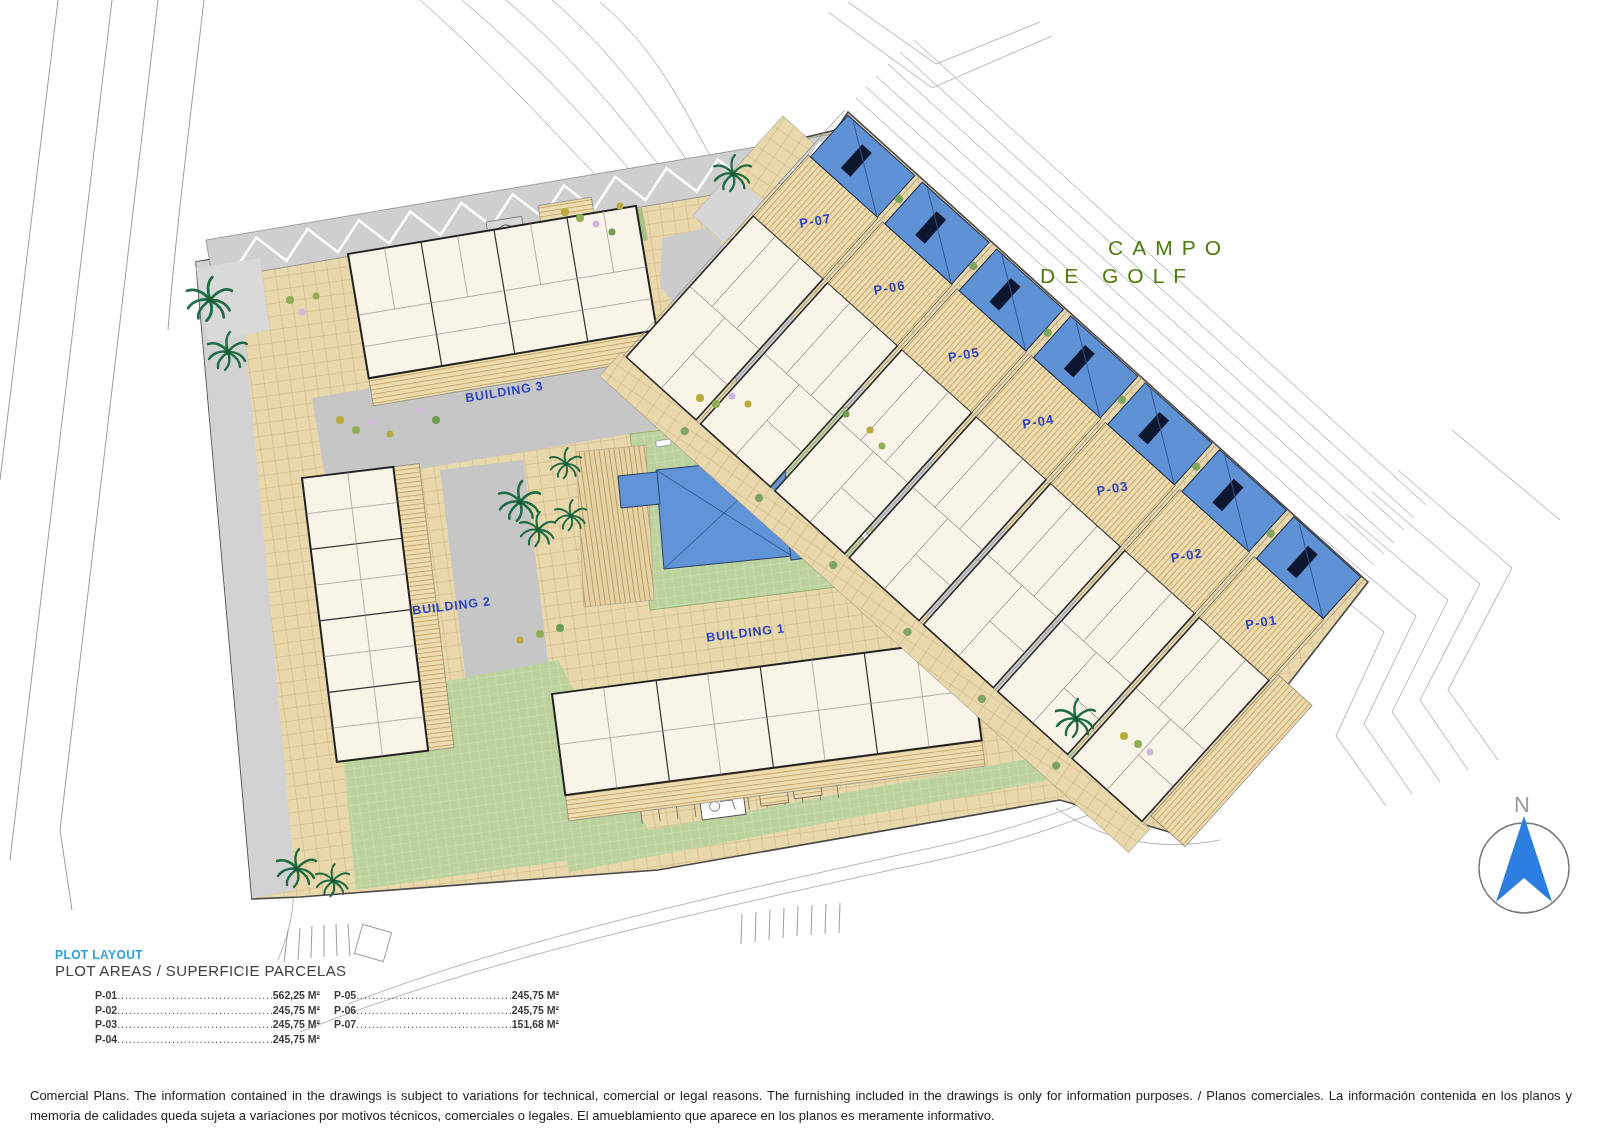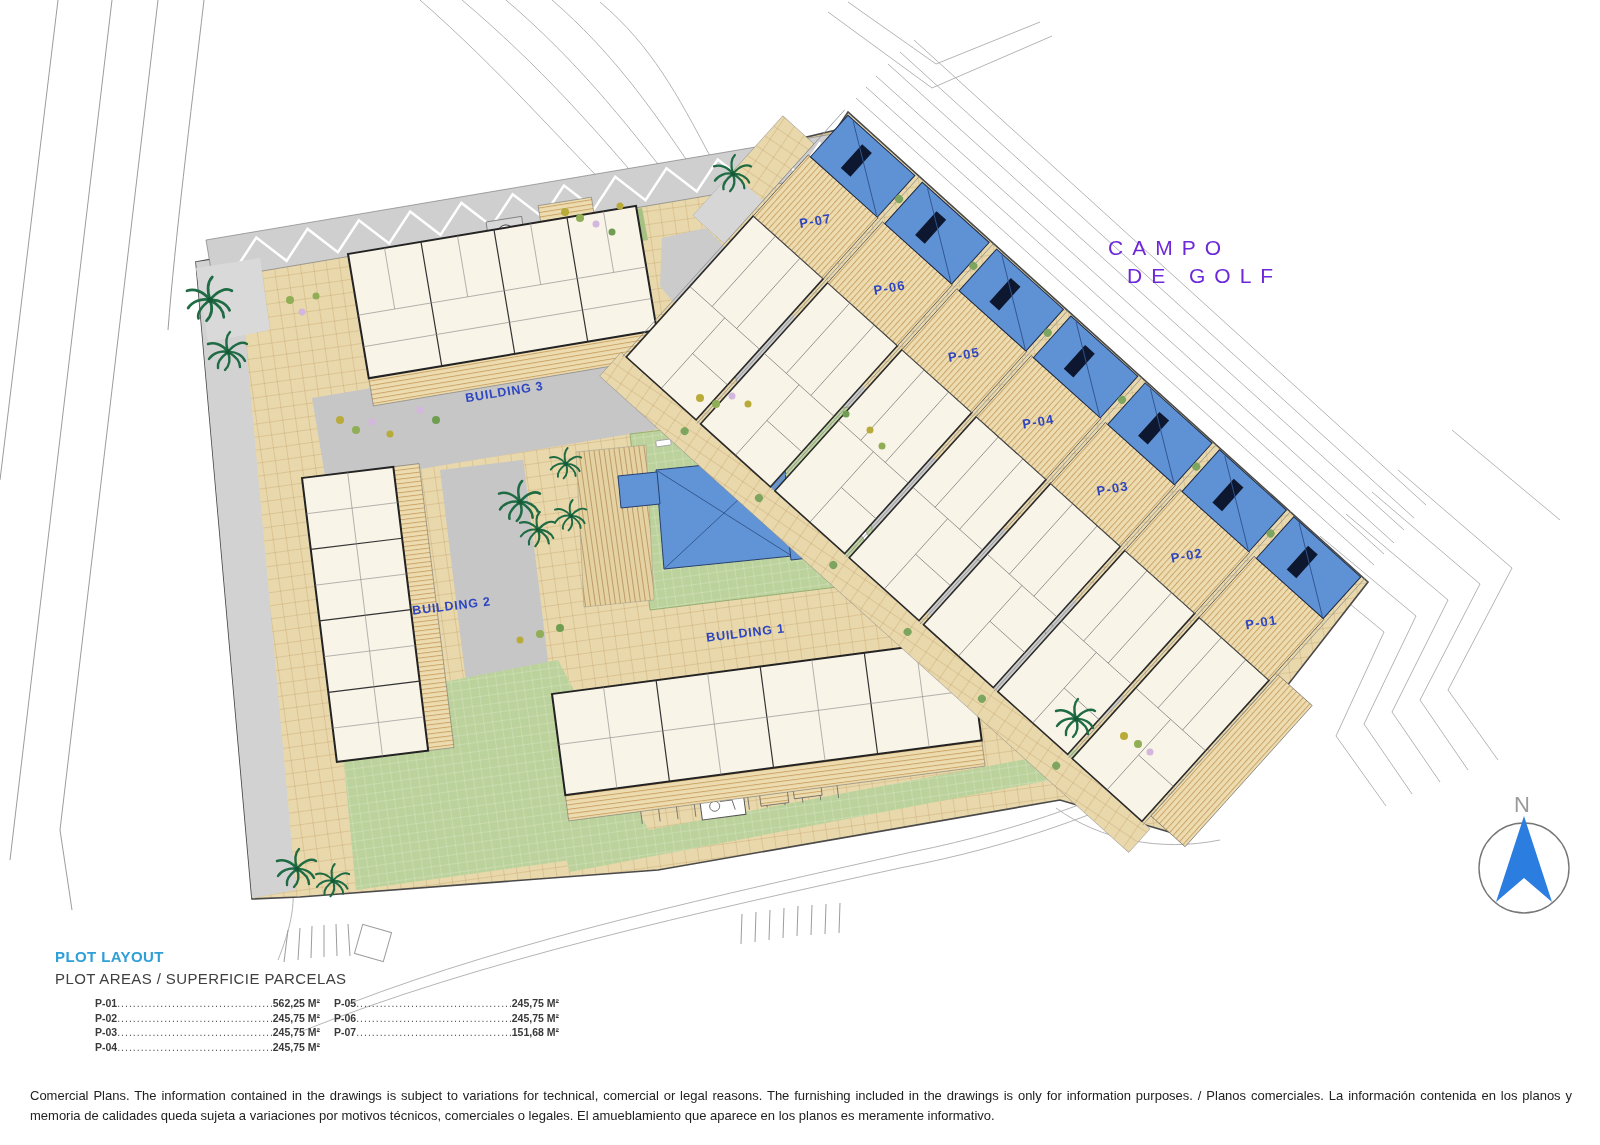--- a/index.html
+++ b/index.html
@@ -1,24 +1,24 @@
 <!DOCTYPE html>
 <html><head>
 <meta charset="utf-8">
 <style>
   html,body{margin:0;padding:0;background:#ffffff;}
   .stage{position:relative;width:1600px;height:1145px;background:#ffffff;overflow:hidden;
          font-family:"Liberation Sans",sans-serif;}
   svg{position:absolute;left:0;top:0;}
   svg text{font-family:"Liberation Sans",sans-serif;}
   .plan-label-layer div{position:absolute;}
-  .golf-label{color:#6d28d9;font-size:21px;letter-spacing:9px;font-weight:400;white-space:nowrap;}
+  .golf-label{color:#4d7c0f;font-size:21px;letter-spacing:9px;font-weight:400;white-space:nowrap;}
   .north-n{color:#9a9a9a;font-size:22px;letter-spacing:1px;}
   .legend{position:absolute;left:55px;top:948px;width:560px;}
-  .legend-title{color:#2f9fd8;font-weight:bold;font-size:15px;letter-spacing:.4px;margin-bottom:5px;}
+  .legend-title{color:#2f9fd8;font-weight:bold;font-size:12px;letter-spacing:.4px;}
   .legend-subtitle{color:#404040;font-weight:normal;font-size:15px;letter-spacing:.4px;margin-bottom:9px;}
   .legend-cols{display:flex;gap:14px;margin-left:40px;}
   .legend-col{width:225px;}
   .lrow{display:flex;align-items:baseline;font-size:10.5px;color:#3a3a3a;font-weight:bold;
         line-height:14.5px;white-space:nowrap;}
   .lrow .pid{flex:0 0 auto;}
   .lrow .dots{flex:1 1 auto;overflow:hidden;color:#555;font-weight:normal;}
   .lrow .dots::before{content:"......................................................................";letter-spacing:1px;}
   .lrow .pval{flex:0 0 auto;}
   .disclaimer{position:absolute;left:30px;top:1086px;width:1542px;font-size:13px;color:#222;
@@ -319,21 +319,21 @@
   </g>
 
   <g>
     <circle cx="1524" cy="868" r="45" fill="none" stroke="#777" stroke-width="1.4"></circle>
     <path d="M1524,816 L1552,902 L1524,878 L1496,902 Z" fill="#2b7de0"></path>
   </g>
 </svg>
 
 <div class="plan-label-layer">
   <div class="golf-label" style="left:1108px;top:236px;">CAMPO</div>
-  <div class="golf-label" style="left:1127px;top:264px;">DE GOLF</div>
+  <div class="golf-label" style="left:1040px;top:264px;">DE GOLF</div>
   <div class="north-n" style="left:1514px;top:792px;">N</div>
 </div>
 
 <div class="legend">
   <div class="legend-title">PLOT LAYOUT</div>
   <div class="legend-subtitle">PLOT AREAS / SUPERFICIE PARCELAS</div>
   <div class="legend-cols">
     <div class="legend-col">
       <div class="lrow">
             <span class="pid">P-01</span>

